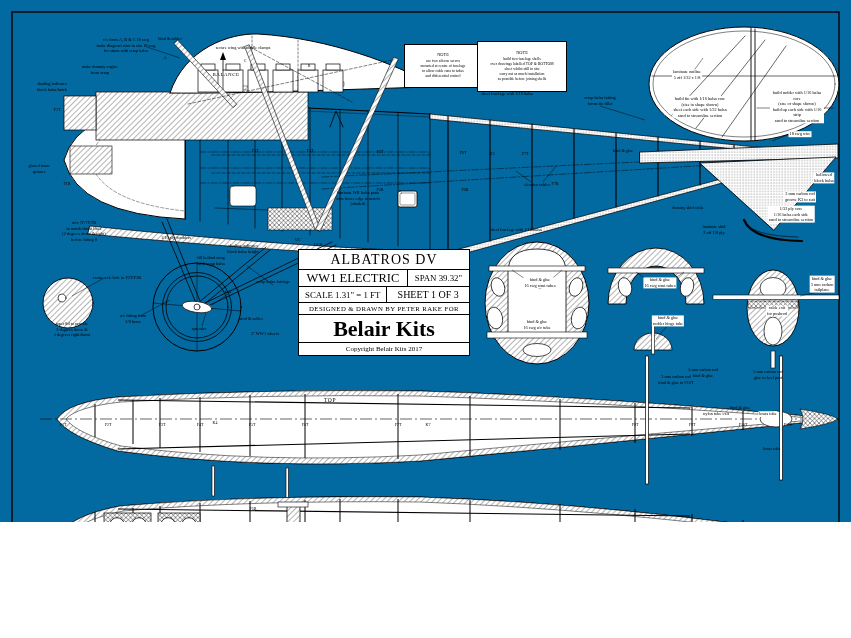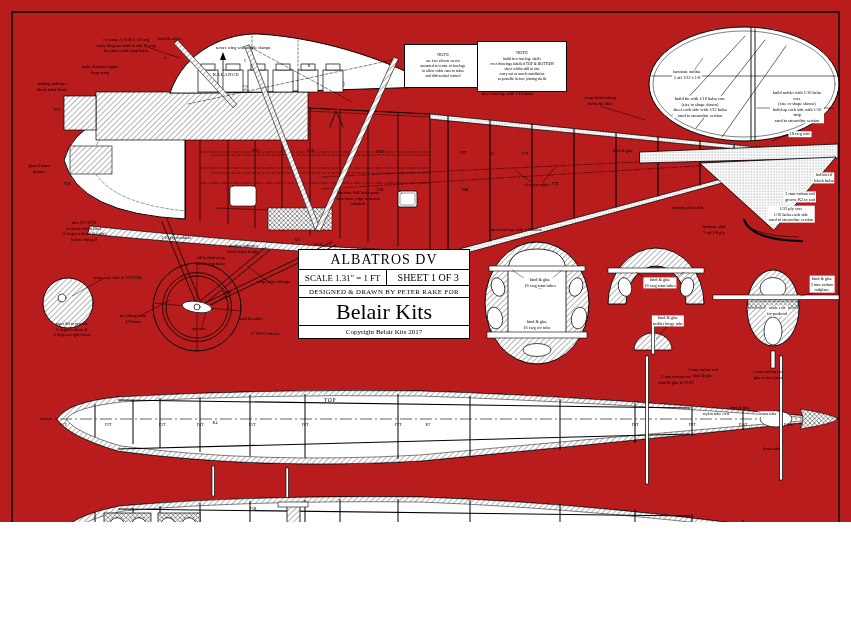--- a/index.html
+++ b/index.html
@@ -1,16 +1,16 @@
 <!DOCTYPE html>
 <html><head>
 <meta charset="utf-8">
 <style>
   html,body{margin:0;padding:0;background:#fff;}
-  .canvas{position:relative;width:851px;height:522px;background:#b91c1c;overflow:hidden;
+  .canvas{position:relative;width:851px;height:522px;background:#0369a1;overflow:hidden;
           font-family:"Liberation Serif",serif;color:#000;}
   .art{position:absolute;left:0;top:0;}
   .lb{position:absolute;transform:translate(-50%,-50%);font-size:4.3px;line-height:1.3;
       text-align:center;white-space:pre-line;color:#000;pointer-events:none;}
   .fr{font-size:4px;}
   .s5{font-size:5px;letter-spacing:.5px;}
   .s55{font-size:5.5px;letter-spacing:.6px;}
   .bg{background:#fff;padding:0 1px;}
   .note{position:absolute;border:1px solid #000;background:#fff;text-align:center;
         display:flex;flex-direction:column;justify-content:center;padding:1px;}
@@ -20,21 +20,21 @@
   .tb-row{border-bottom:1px solid #000;display:flex;align-items:center;justify-content:center;box-sizing:border-box;}
   .tb-row:last-child{border-bottom:none;}
   .tb-name{height:20px;font-size:14px;letter-spacing:1px;}
   .tb-split{height:17px;padding:0;}
   .tb-split .c1{width:64%;height:100%;border-right:1px solid #000;display:flex;align-items:center;justify-content:center;font-size:12.5px;box-sizing:border-box;}
   .tb-split .c2{width:36%;height:100%;display:flex;align-items:center;justify-content:center;font-size:8.8px;}
   .tb-split2{height:16px;padding:0;}
   .tb-split2 .c1{width:52%;height:100%;border-right:1px solid #000;display:flex;align-items:center;justify-content:center;font-size:8.8px;box-sizing:border-box;}
   .tb-split2 .c2{width:48%;height:100%;display:flex;align-items:center;justify-content:center;font-size:10px;}
   .tb-designed{height:12px;font-size:6.8px;letter-spacing:.4px;}
-  .tb-brand{height:28px;font-size:22px;}
+  .tb-brand{height:28px;font-size:22px;font-weight:bold;}
   .tb-copy{height:12px;font-size:7px;}
 </style>
 </head>
 <body>
 
 <div class="canvas">
 
 <svg class="art" width="851" height="638" viewBox="0 0 851 638">
   <defs>
     <pattern id="h" patternUnits="userSpaceOnUse" width="4" height="4" patternTransform="rotate(45)">
@@ -314,20 +314,24 @@
   <div class="note-h">NOTE</div>
   <div class="note-b">build two fuselage shells
 over drawings labelled TOP &amp; BOTTOM
 sheet whilst still in situ
 carry out as much installation
 as possible before joining shells</div>
 </div>
 
 <div class="tblock">
   <div class="tb-row tb-name">ALBATROS DV</div>
+  <div class="tb-row tb-split">
+    <div class="c1">WW1 ELECTRIC</div>
+    <div class="c2">SPAN 39.32"</div>
+  </div>
   <div class="tb-row tb-split2">
     <div class="c1">SCALE 1.31" = 1 FT</div>
     <div class="c2">SHEET 1 OF 3</div>
   </div>
   <div class="tb-row tb-designed">DESIGNED &amp; DRAWN BY PETER RAKE FOR</div>
   <div class="tb-row tb-brand">Belair Kits</div>
   <div class="tb-row tb-copy">Copyright Belair Kits 2017</div>
 </div>
 
 <div class="lb" style="left:126px;top:45px">c/s struts A, B &amp; C 16 swg

